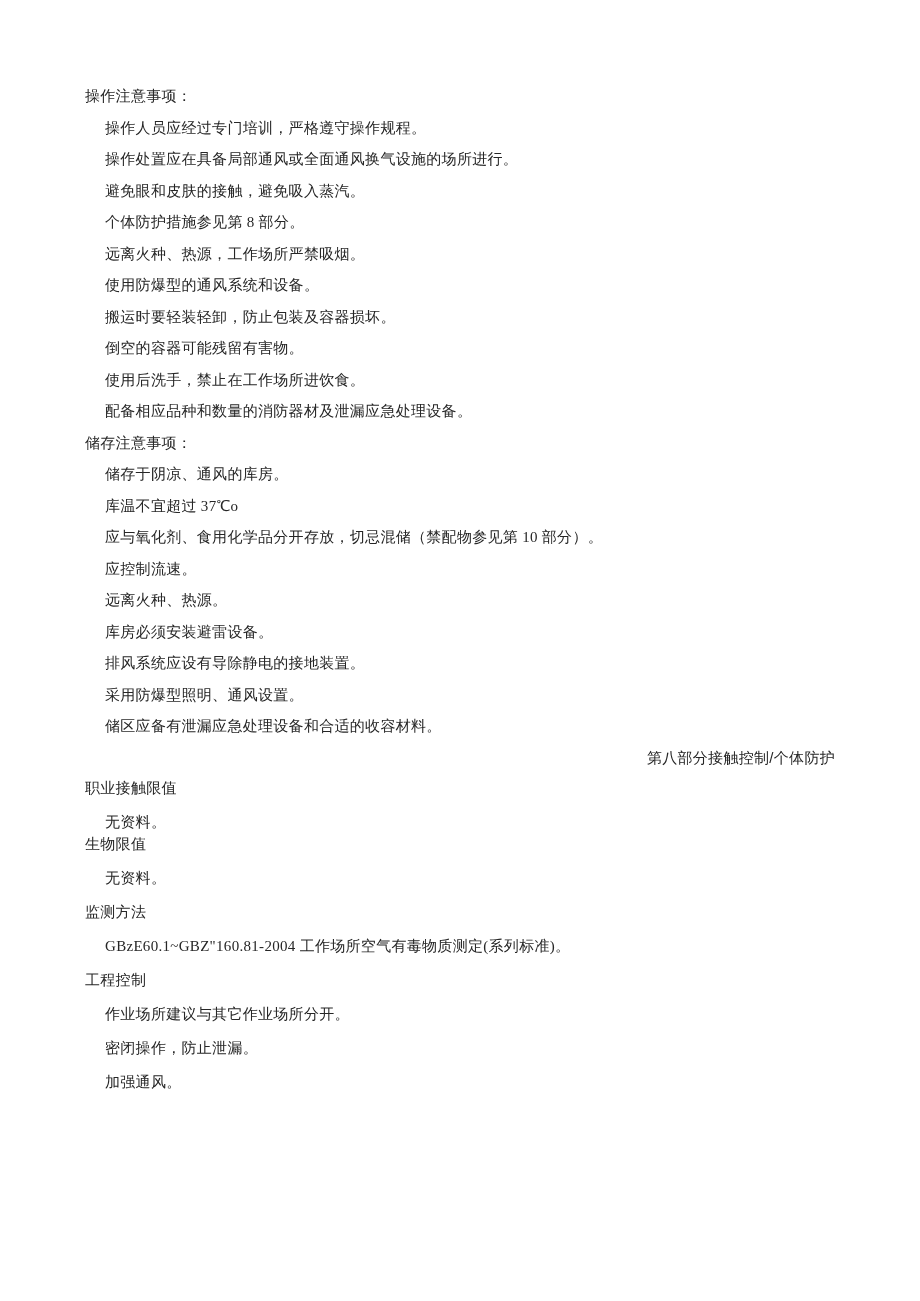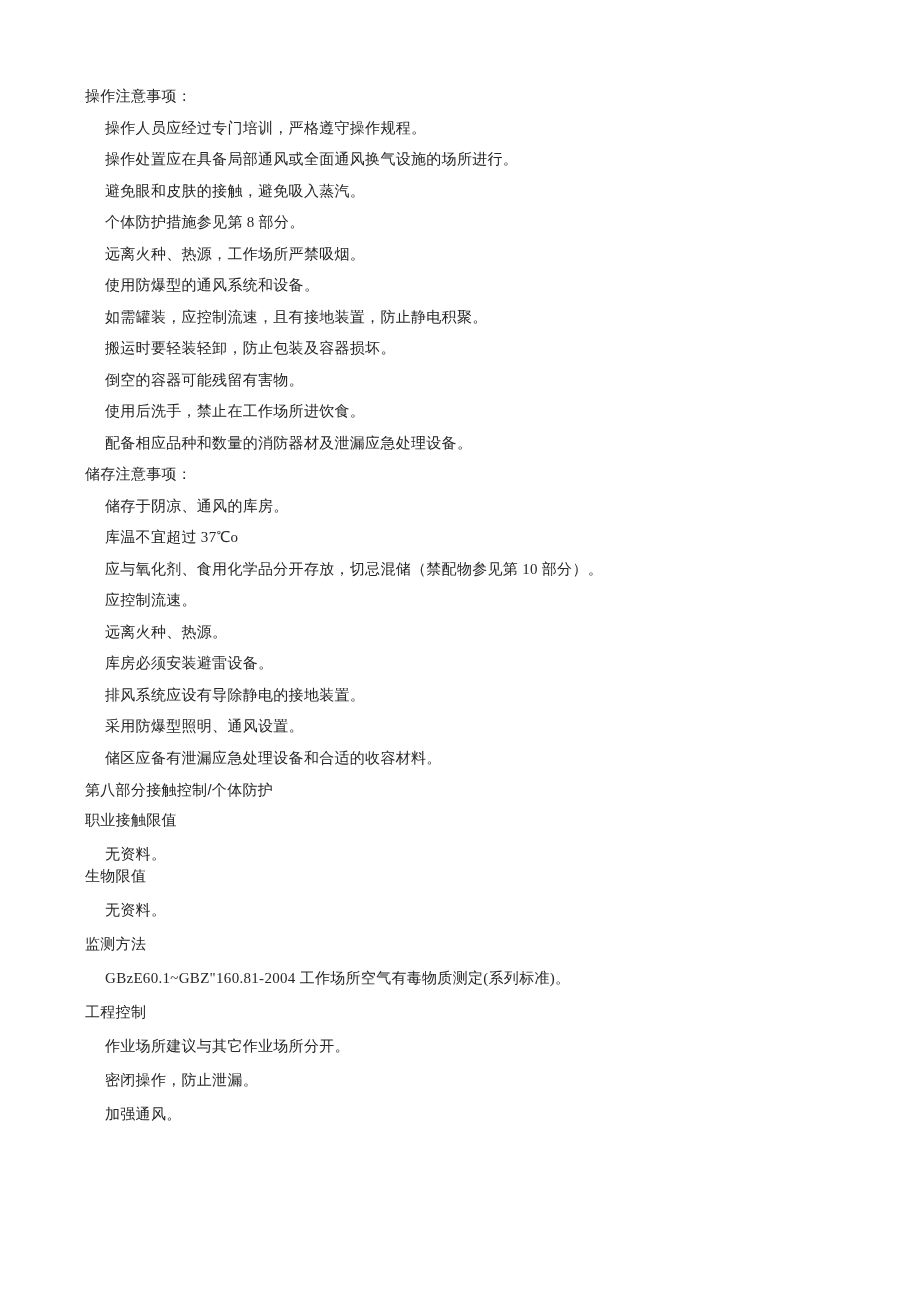--- a/index.html
+++ b/index.html
@@ -31,21 +31,21 @@
   .doc p.label {
     padding-left: 0;
   }
   
   .doc p.body {
     padding-left: 20px;
     font-family: Liberation Serif, serif;
   }
   
   .doc p.heading {
-    text-align: left;
+    text-align: right;
     padding-left: 0;
     margin-top: 12px;
     margin-bottom: 10px;
   }
   
   .doc p.s8 {
     margin-bottom: 14px;
   }
   
   .doc p.tight {
@@ -56,21 +56,20 @@
 <body>
 
 <main class="doc" id="doc">
     <p class="label">操作注意事项：</p>
     <p class="body">操作人员应经过专门培训，严格遵守操作规程。</p>
     <p class="body">操作处置应在具备局部通风或全面通风换气设施的场所进行。</p>
     <p class="body">避免眼和皮肤的接触，避免吸入蒸汽。</p>
     <p class="body">个体防护措施参见第 8 部分。</p>
     <p class="body">远离火种、热源，工作场所严禁吸烟。</p>
     <p class="body">使用防爆型的通风系统和设备。</p>
-    <p class="body">如需罐装，应控制流速，且有接地装置，防止静电积聚。</p>
     <p class="body">搬运时要轻装轻卸，防止包装及容器损坏。</p>
     <p class="body">倒空的容器可能残留有害物。</p>
     <p class="body">使用后洗手，禁止在工作场所进饮食。</p>
     <p class="body">配备相应品种和数量的消防器材及泄漏应急处理设备。</p>
     <p class="label">储存注意事项：</p>
     <p class="body">储存于阴凉、通风的库房。</p>
     <p class="body">库温不宜超过 37℃o</p>
     <p class="body">应与氧化剂、食用化学品分开存放，切忌混储（禁配物参见第 10 部分）。</p>
     <p class="body">应控制流速。</p>
     <p class="body">远离火种、热源。</p>

